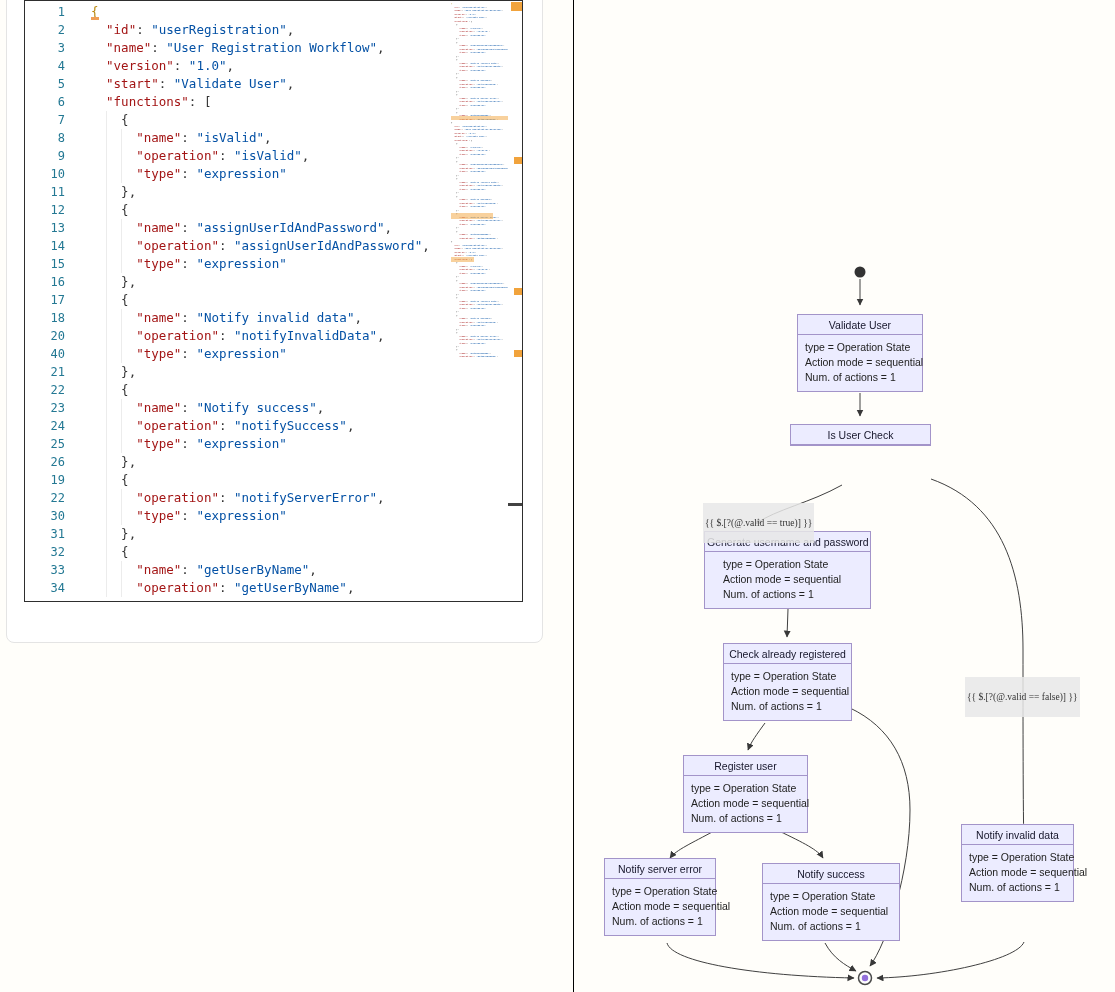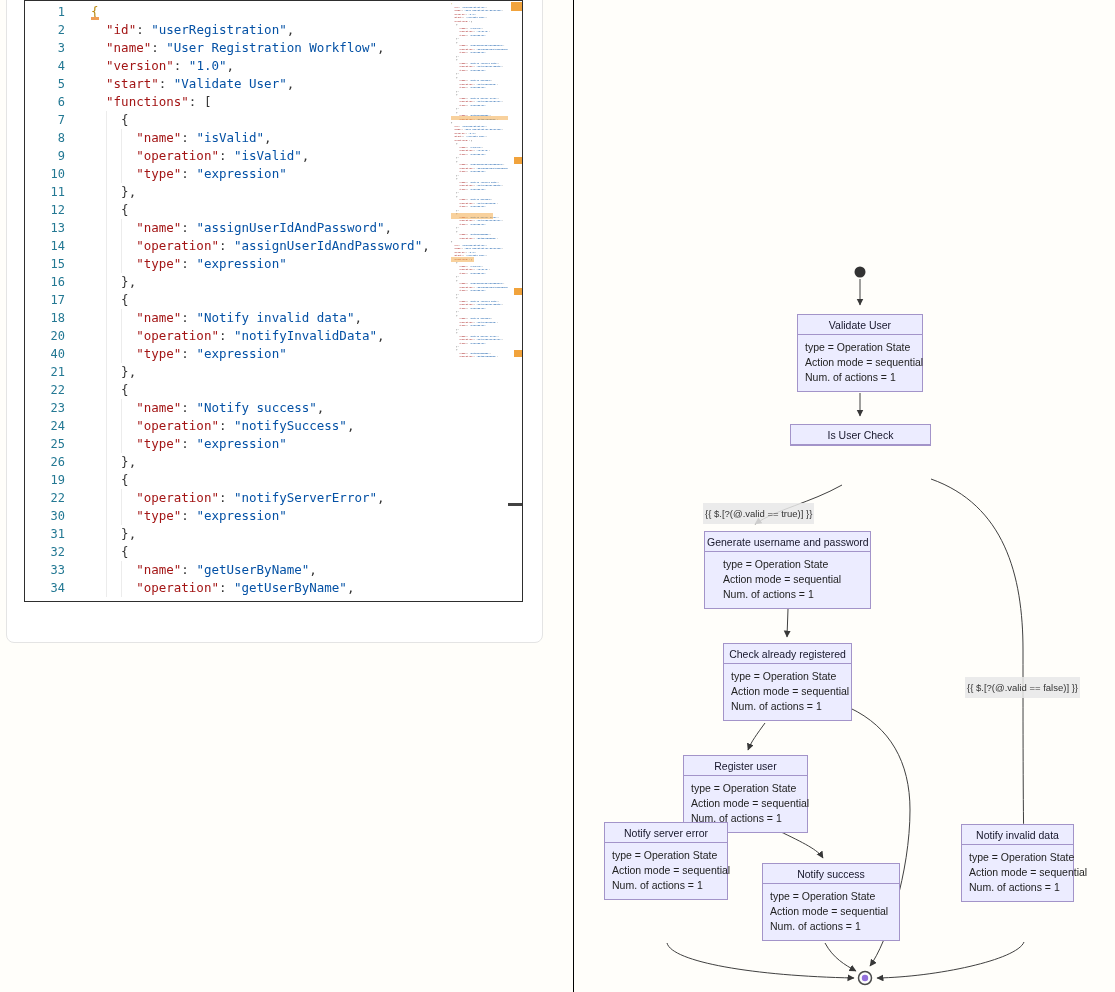--- a/index.html
+++ b/index.html
@@ -42,21 +42,21 @@
     position:absolute;background:#ececff;border:1px solid #a394c9;
     font-size:10.5px;color:#16162b;box-sizing:border-box;
   }
   .nt{
     text-align:center;padding:4px 2px 3px 2px;border-bottom:1px solid #a394c9;
     white-space:nowrap;overflow:hidden;
   }
   .nb{padding:5px 6px 6px 7px;line-height:15px;color:#222;white-space:nowrap}
   .edge-label{
     position:absolute;font-size:9.5px;color:#333;background:rgba(232,232,232,.85);
-    padding:5px 2px;white-space:nowrap;
+    padding:15px 2px;white-space:nowrap;font-family:Liberation Serif, serif;
   }
 </style>
 </head>
 <body>
 
 <div class="card"></div>
 
 <div class="editor">
   <div class="code-wrap" id="code-area">
       <div class="row"><span class="ln">1</span><span class="ct"><span class="rb">{</span></span><span class="caret"></span></div>
@@ -272,21 +272,21 @@
 
   <div class="node" style="left:109px;top:755px;width:125px">
     <div class="nt">Register user</div>
     <div class="nb">
       <div>type = Operation State</div>
       <div>Action mode = sequential</div>
       <div>Num. of actions = 1</div>
     </div>
   </div>
 
-  <div class="node" style="left:30px;top:822px;width:124px">
+  <div class="node" style="left:30px;top:858px;width:112px">
     <div class="nt">Notify server error</div>
     <div class="nb">
       <div>type = Operation State</div>
       <div>Action mode = sequential</div>
       <div>Num. of actions = 1</div>
     </div>
   </div>
 
   <div class="node" style="left:188px;top:863px;width:138px">
     <div class="nt">Notify success</div>

